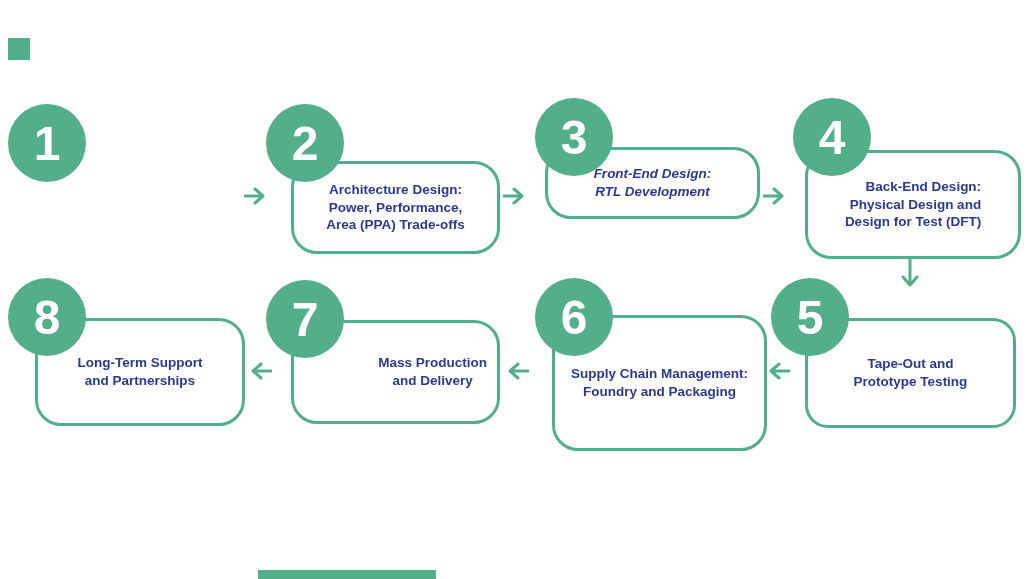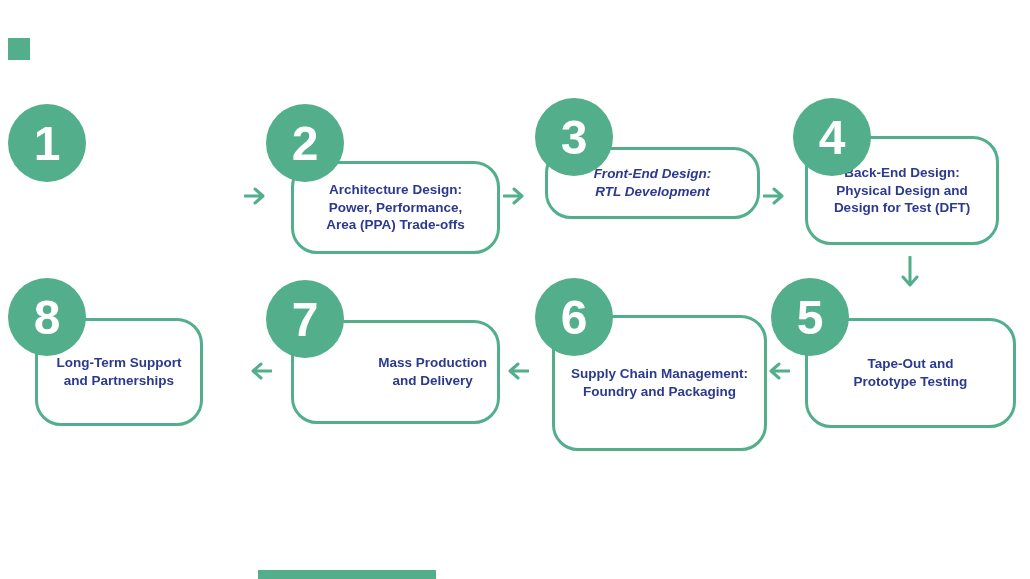--- a/index.html
+++ b/index.html
@@ -41,26 +41,26 @@
     color:#ffffff;
     display:flex;align-items:center;justify-content:center;
     font-size:48px;font-weight:bold;
     z-index:3;
     pointer-events:auto;
   }
   
   .b1{left:35px;top:146px;width:207px;height:104px;}
   .b2{left:291px;top:161px;width:209px;height:93px;}
   .b3{left:545px;top:147px;width:215px;height:72px;font-style:italic;}
-  .b4{left:805px;top:136px;width:194px;height:109px;}
+  .b4{left:805px;top:150px;width:216px;height:109px;text-align:right;}
   
-  .b5{left:805px;top:318px;width:211px;height:110px;}
+  .b5{left:805px;top:318px;width:211px;height:110px;border-radius:23px;}
   .b6{left:545px;top:315px;width:215px;height:136px;margin-left:7px;}
   .b7{left:291px;top:320px;width:209px;height:104px;justify-content:flex-end;}
-  .b8{left:35px;top:318px;width:168px;height:108px;}
+  .b8{left:35px;top:318px;width:210px;height:108px;}
   
   .c1{left:8px;top:104px;}
   .c2{left:266px;top:104px;}
   .c3{left:535px;top:98px;}
   .c4{left:793px;top:98px;}
   .c5{left:771px;top:278px;}
   .c6{left:535px;top:278px;}
   .c7{left:266px;top:280px;}
   .c8{left:8px;top:278px;}
   

